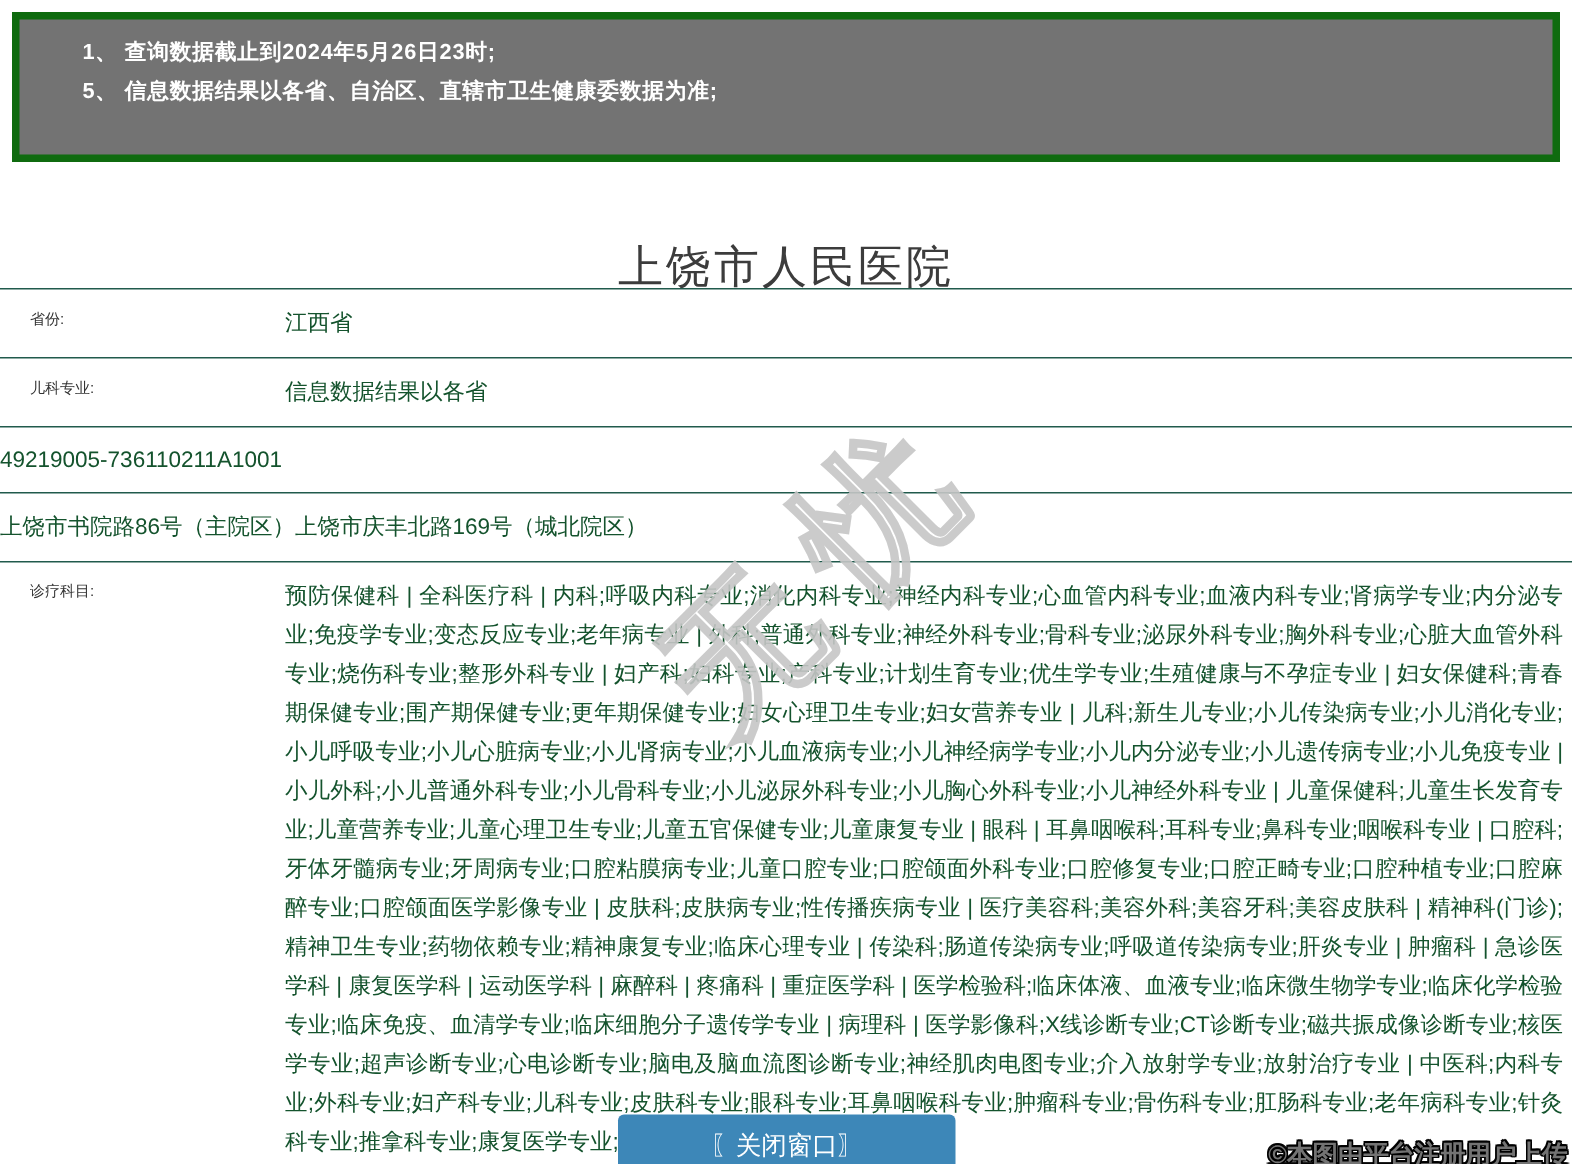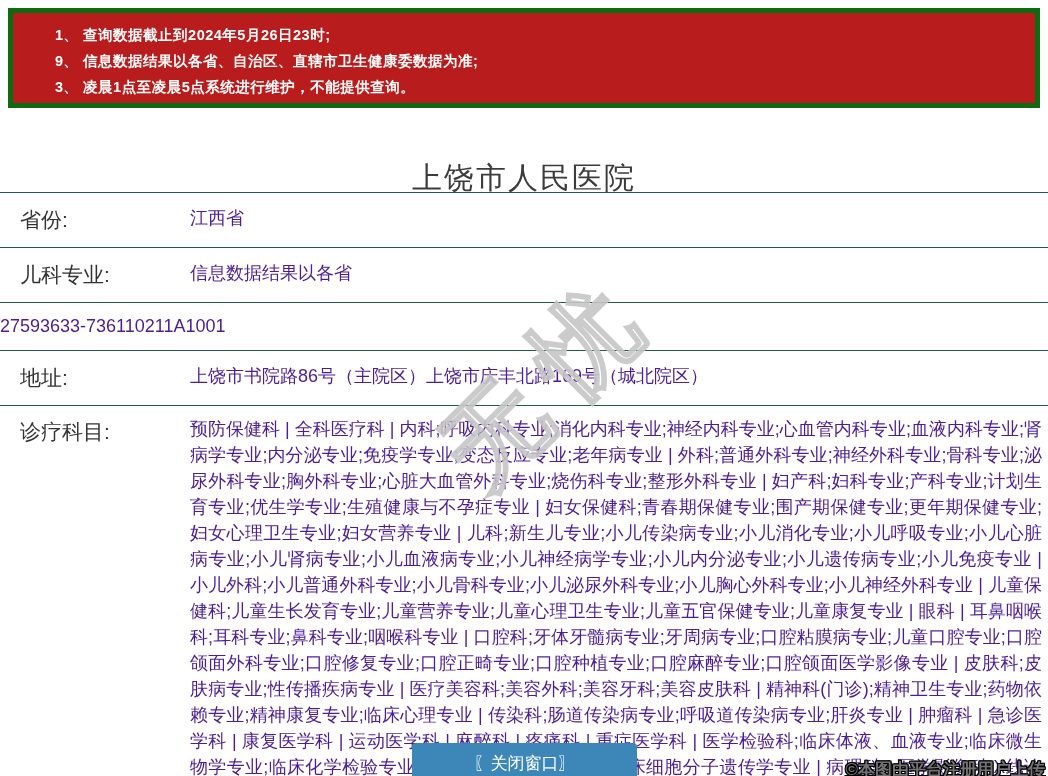--- a/index.html
+++ b/index.html
@@ -6,44 +6,44 @@
   body{
     width:1048px;height:776px;position:relative;overflow:hidden;
     background:#ffffff;
     font-family:"Liberation Sans","DejaVu Sans",sans-serif;
     color:#333;
   }
   
   .banner{
     position:absolute;left:8px;top:8px;width:1032px;height:100px;
     box-sizing:border-box;
-    background:#b91c1c;border:5px solid #0f6b0f;
+    background:#737373;border:5px solid #0f6b0f;
     color:#ffffff;
     padding:9px 20px 0 42px;
   }
   .banner .line{
     font-size:14.5px;line-height:26px;font-weight:600;
     white-space:nowrap;letter-spacing:0.5px;
   }
   .banner .b{font-weight:800;}
   
   .page-title{
     position:absolute;top:138px;left:0;width:100%;
     text-align:center;font-size:30px;font-weight:400;color:#3c3c3c;
     letter-spacing:2px;
   }
   
   .info-table{position:absolute;top:192px;left:0;width:1048px;}
   .row{display:flex;border-top:1px solid #215a4c;}
   .row .label{
     width:190px;box-sizing:border-box;flex:0 0 190px;
-    padding:13px 6px 13px 20px;font-size:21px;color:#333;
+    padding:13px 6px 13px 20px;font-size:10px;color:#333;
   }
   .row .value{
-    flex:1;padding:13px 6px 13px 0;font-size:18px;color:#4c1d95;
+    flex:1;padding:13px 6px 13px 0;font-size:15px;color:#14532d;
   }
   .row.multiline .label{padding-top:12px;}
   .row.multiline .value{
     padding-top:10px;line-height:26px;text-align:justify;
     word-break:break-all;
   }
   
   .watermark{
     position:absolute;left:380px;top:220px;width:340px;height:320px;
     display:flex;align-items:center;justify-content:center;
@@ -67,42 +67,40 @@
     color:#737373;font-size:17px;font-weight:bold;
     text-shadow:-1px -1px 0 #000,1px -1px 0 #000,-1px 1px 0 #000,1px 1px 0 #000,0 1px 0 #000,0 -1px 0 #000,1px 0 0 #000,-1px 0 0 #000;
     text-decoration:underline;
   }
 </style>
 </head>
 <body>
 
 <div class="banner">
   <div class="line"><span>1、 查询数据截止到</span><span class="b">2024年5月26日23时</span><span>;</span></div>
-  <div class="line"><span>9、 信息数据结果以各省、自治区、直辖市卫生健康委数据为准;</span><span class="b"></span><span></span></div>
-  <div class="line"><span>3、 </span><span class="b">凌晨1点至凌晨5点</span><span>系统进行维护，不能提供查询。</span></div>
+  <div class="line"><span>5、 信息数据结果以各省、自治区、直辖市卫生健康委数据为准;</span><span class="b"></span><span></span></div>
 </div>
 
 <h1 class="page-title">上饶市人民医院</h1>
 
 <div class="watermark">无忧</div>
 
 <div class="info-table">
   <div class="row">
     <div class="label">省份:</div>
     <div class="value">江西省</div>
   </div>
   <div class="row">
     <div class="label">儿科专业:</div>
     <div class="value">信息数据结果以各省</div>
   </div>
   <div class="row">
-    <div class="value">27593633-736110211A1001</div>
+    <div class="value">49219005-736110211A1001</div>
   </div>
   <div class="row">
-    <div class="label">地址:</div>
     <div class="value">上饶市书院路86号（主院区）上饶市庆丰北路169号（城北院区）</div>
   </div>
   <div class="row multiline">
     <div class="label">诊疗科目:</div>
     <div class="value">预防保健科 | 全科医疗科 | 内科;呼吸内科专业;消化内科专业;神经内科专业;心血管内科专业;血液内科专业;肾病学专业;内分泌专业;免疫学专业;变态反应专业;老年病专业 | 外科;普通外科专业;神经外科专业;骨科专业;泌尿外科专业;胸外科专业;心脏大血管外科专业;烧伤科专业;整形外科专业 | 妇产科;妇科专业;产科专业;计划生育专业;优生学专业;生殖健康与不孕症专业 | 妇女保健科;青春期保健专业;围产期保健专业;更年期保健专业;妇女心理卫生专业;妇女营养专业 | 儿科;新生儿专业;小儿传染病专业;小儿消化专业;小儿呼吸专业;小儿心脏病专业;小儿肾病专业;小儿血液病专业;小儿神经病学专业;小儿内分泌专业;小儿遗传病专业;小儿免疫专业 | 小儿外科;小儿普通外科专业;小儿骨科专业;小儿泌尿外科专业;小儿胸心外科专业;小儿神经外科专业 | 儿童保健科;儿童生长发育专业;儿童营养专业;儿童心理卫生专业;儿童五官保健专业;儿童康复专业 | 眼科 | 耳鼻咽喉科;耳科专业;鼻科专业;咽喉科专业 | 口腔科;牙体牙髓病专业;牙周病专业;口腔粘膜病专业;儿童口腔专业;口腔颌面外科专业;口腔修复专业;口腔正畸专业;口腔种植专业;口腔麻醉专业;口腔颌面医学影像专业 | 皮肤科;皮肤病专业;性传播疾病专业 | 医疗美容科;美容外科;美容牙科;美容皮肤科 | 精神科(门诊);精神卫生专业;药物依赖专业;精神康复专业;临床心理专业 | 传染科;肠道传染病专业;呼吸道传染病专业;肝炎专业 | 肿瘤科 | 急诊医学科 | 康复医学科 | 运动医学科 | 麻醉科 | 疼痛科 | 重症医学科 | 医学检验科;临床体液、血液专业;临床微生物学专业;临床化学检验专业;临床免疫、血清学专业;临床细胞分子遗传学专业 | 病理科 | 医学影像科;X线诊断专业;CT诊断专业;磁共振成像诊断专业;核医学专业;超声诊断专业;心电诊断专业;脑电及脑血流图诊断专业;神经肌肉电图专业;介入放射学专业;放射治疗专业 | 中医科;内科专业;外科专业;妇产科专业;儿科专业;皮肤科专业;眼科专业;耳鼻咽喉科专业;肿瘤科专业;骨伤科专业;肛肠科专业;老年病科专业;针灸科专业;推拿科专业;康复医学专业;急诊科专业</div>
   </div>
 </div>
 
 <button class="close-btn">〖关闭窗口〗</button>
 

